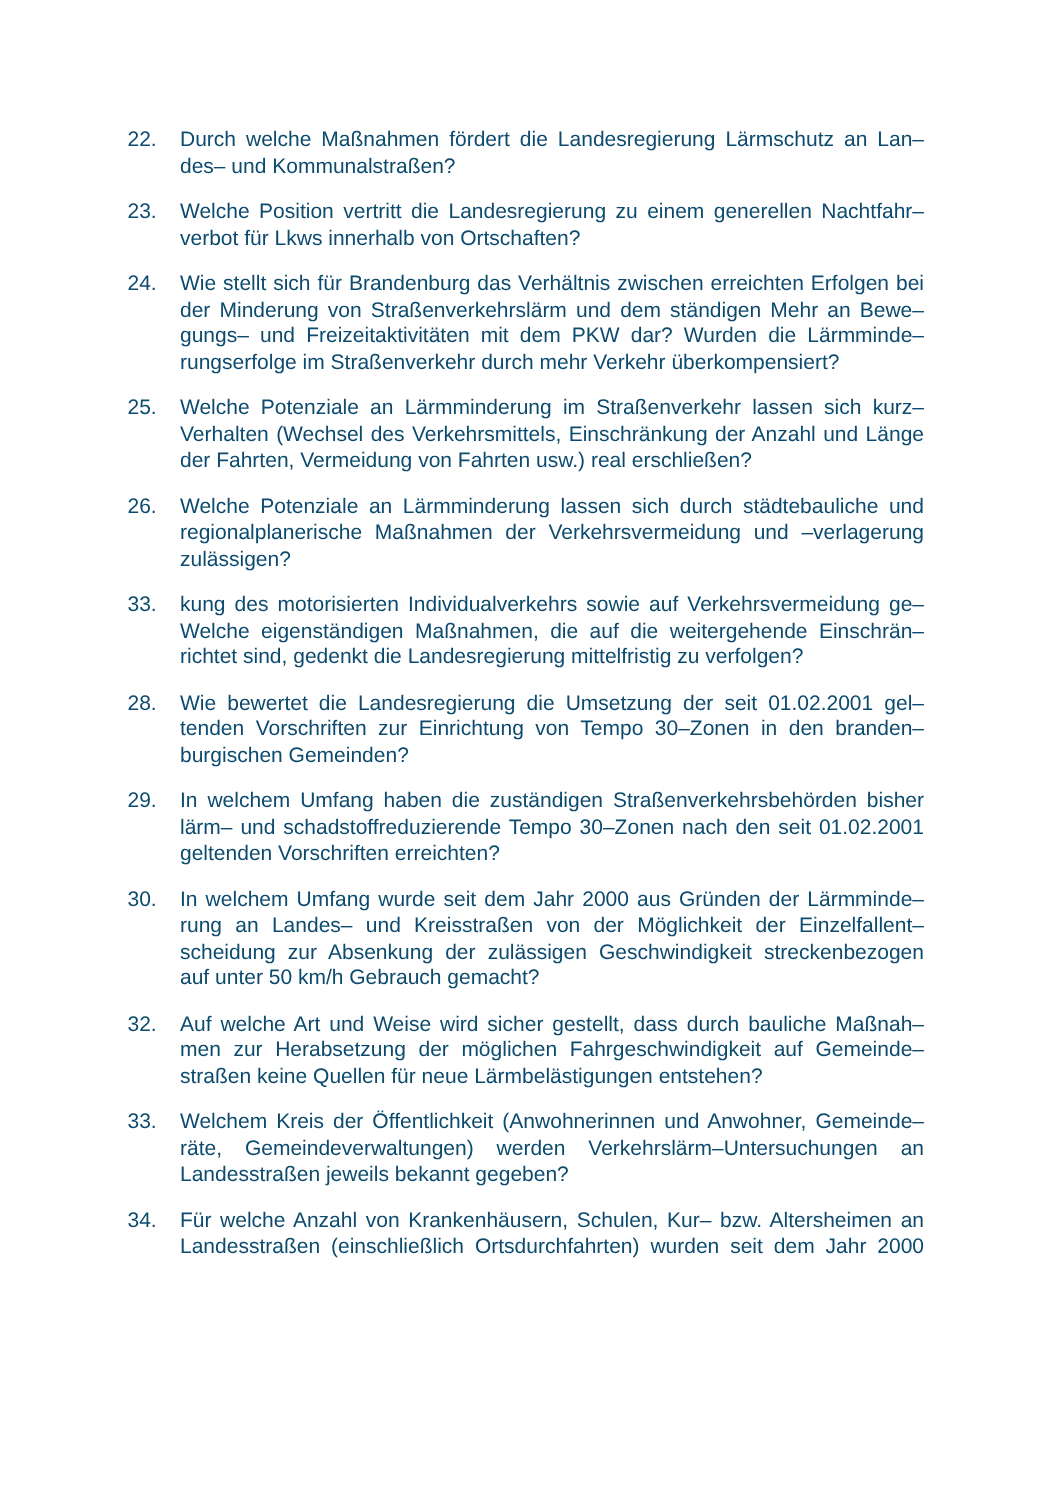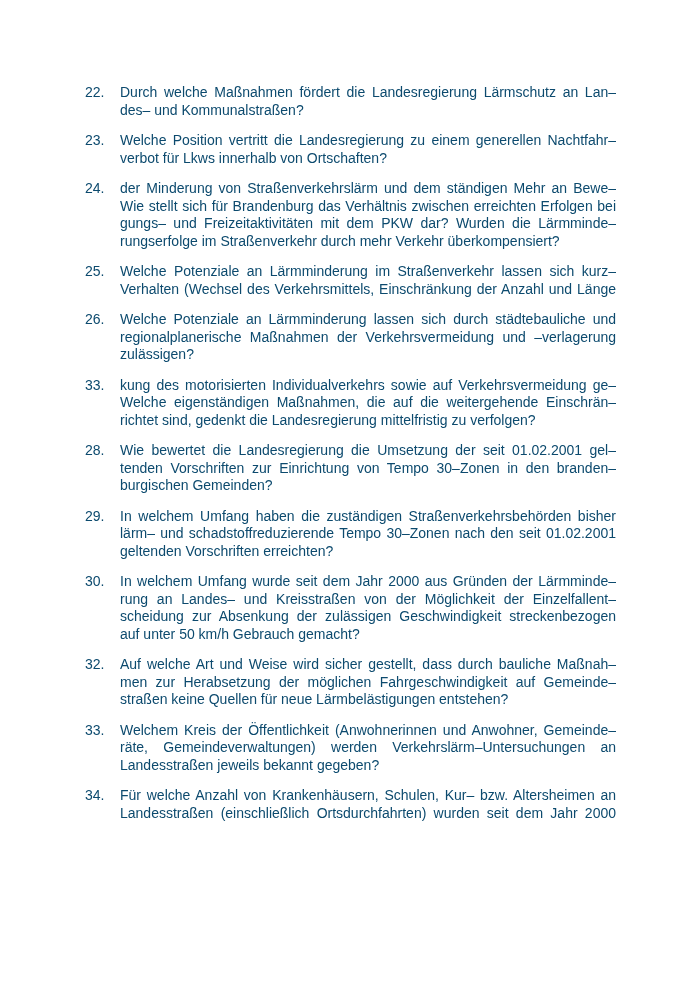--- a/index.html
+++ b/index.html
@@ -71,34 +71,35 @@
             <div class="q-line">Welche Position vertritt die Landesregierung zu einem generellen Nachtfahr–</div>
             <div class="q-line no-justify">verbot für Lkws innerhalb von Ortschaften?</div>
           </div>
     </div>
   </li>
 
   <li>
     <div class="q-item">
       <div class="q-num">24.</div>
       <div class="q-text">
+            <div class="q-line">Wie stellt sich für Brandenburg das Verhältnis zwischen erreichten Erfolgen bei</div>
             <div class="q-line">der Minderung von Straßenverkehrslärm und dem ständigen Mehr an Bewe–</div>
-            <div class="q-line">Wie stellt sich für Brandenburg das Verhältnis zwischen erreichten Erfolgen bei</div>
             <div class="q-line">gungs– und Freizeitaktivitäten mit dem PKW dar? Wurden die Lärmminde–</div>
             <div class="q-line no-justify">rungserfolge im Straßenverkehr durch mehr Verkehr überkompensiert?</div>
           </div>
     </div>
   </li>
 
   <li>
     <div class="q-item">
       <div class="q-num">25.</div>
       <div class="q-text">
             <div class="q-line">Welche Potenziale an Lärmminderung im Straßenverkehr lassen sich kurz–</div>
             <div class="q-line">Verhalten (Wechsel des Verkehrsmittels, Einschränkung der Anzahl und Länge</div>
+            <div class="q-line no-justify">der Fahrten, Vermeidung von Fahrten usw.) real erschließen?</div>
           </div>
     </div>
   </li>
 
   <li>
     <div class="q-item">
       <div class="q-num">26.</div>
       <div class="q-text">
             <div class="q-line">Welche Potenziale an Lärmminderung lassen sich durch städtebauliche und</div>
             <div class="q-line">regionalplanerische Maßnahmen der Verkehrsvermeidung und –verlagerung</div>

